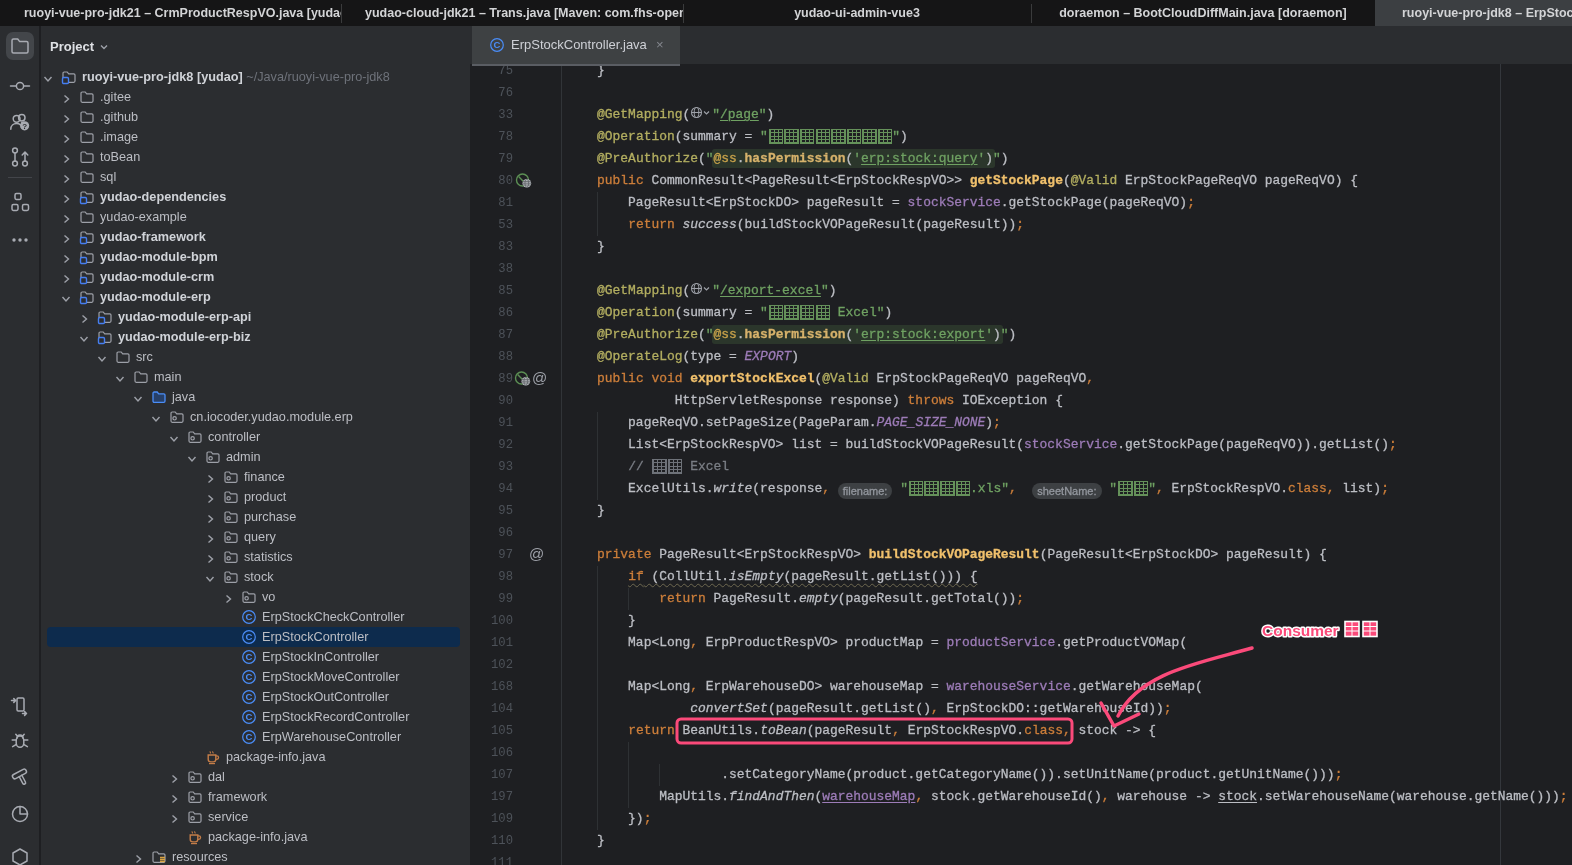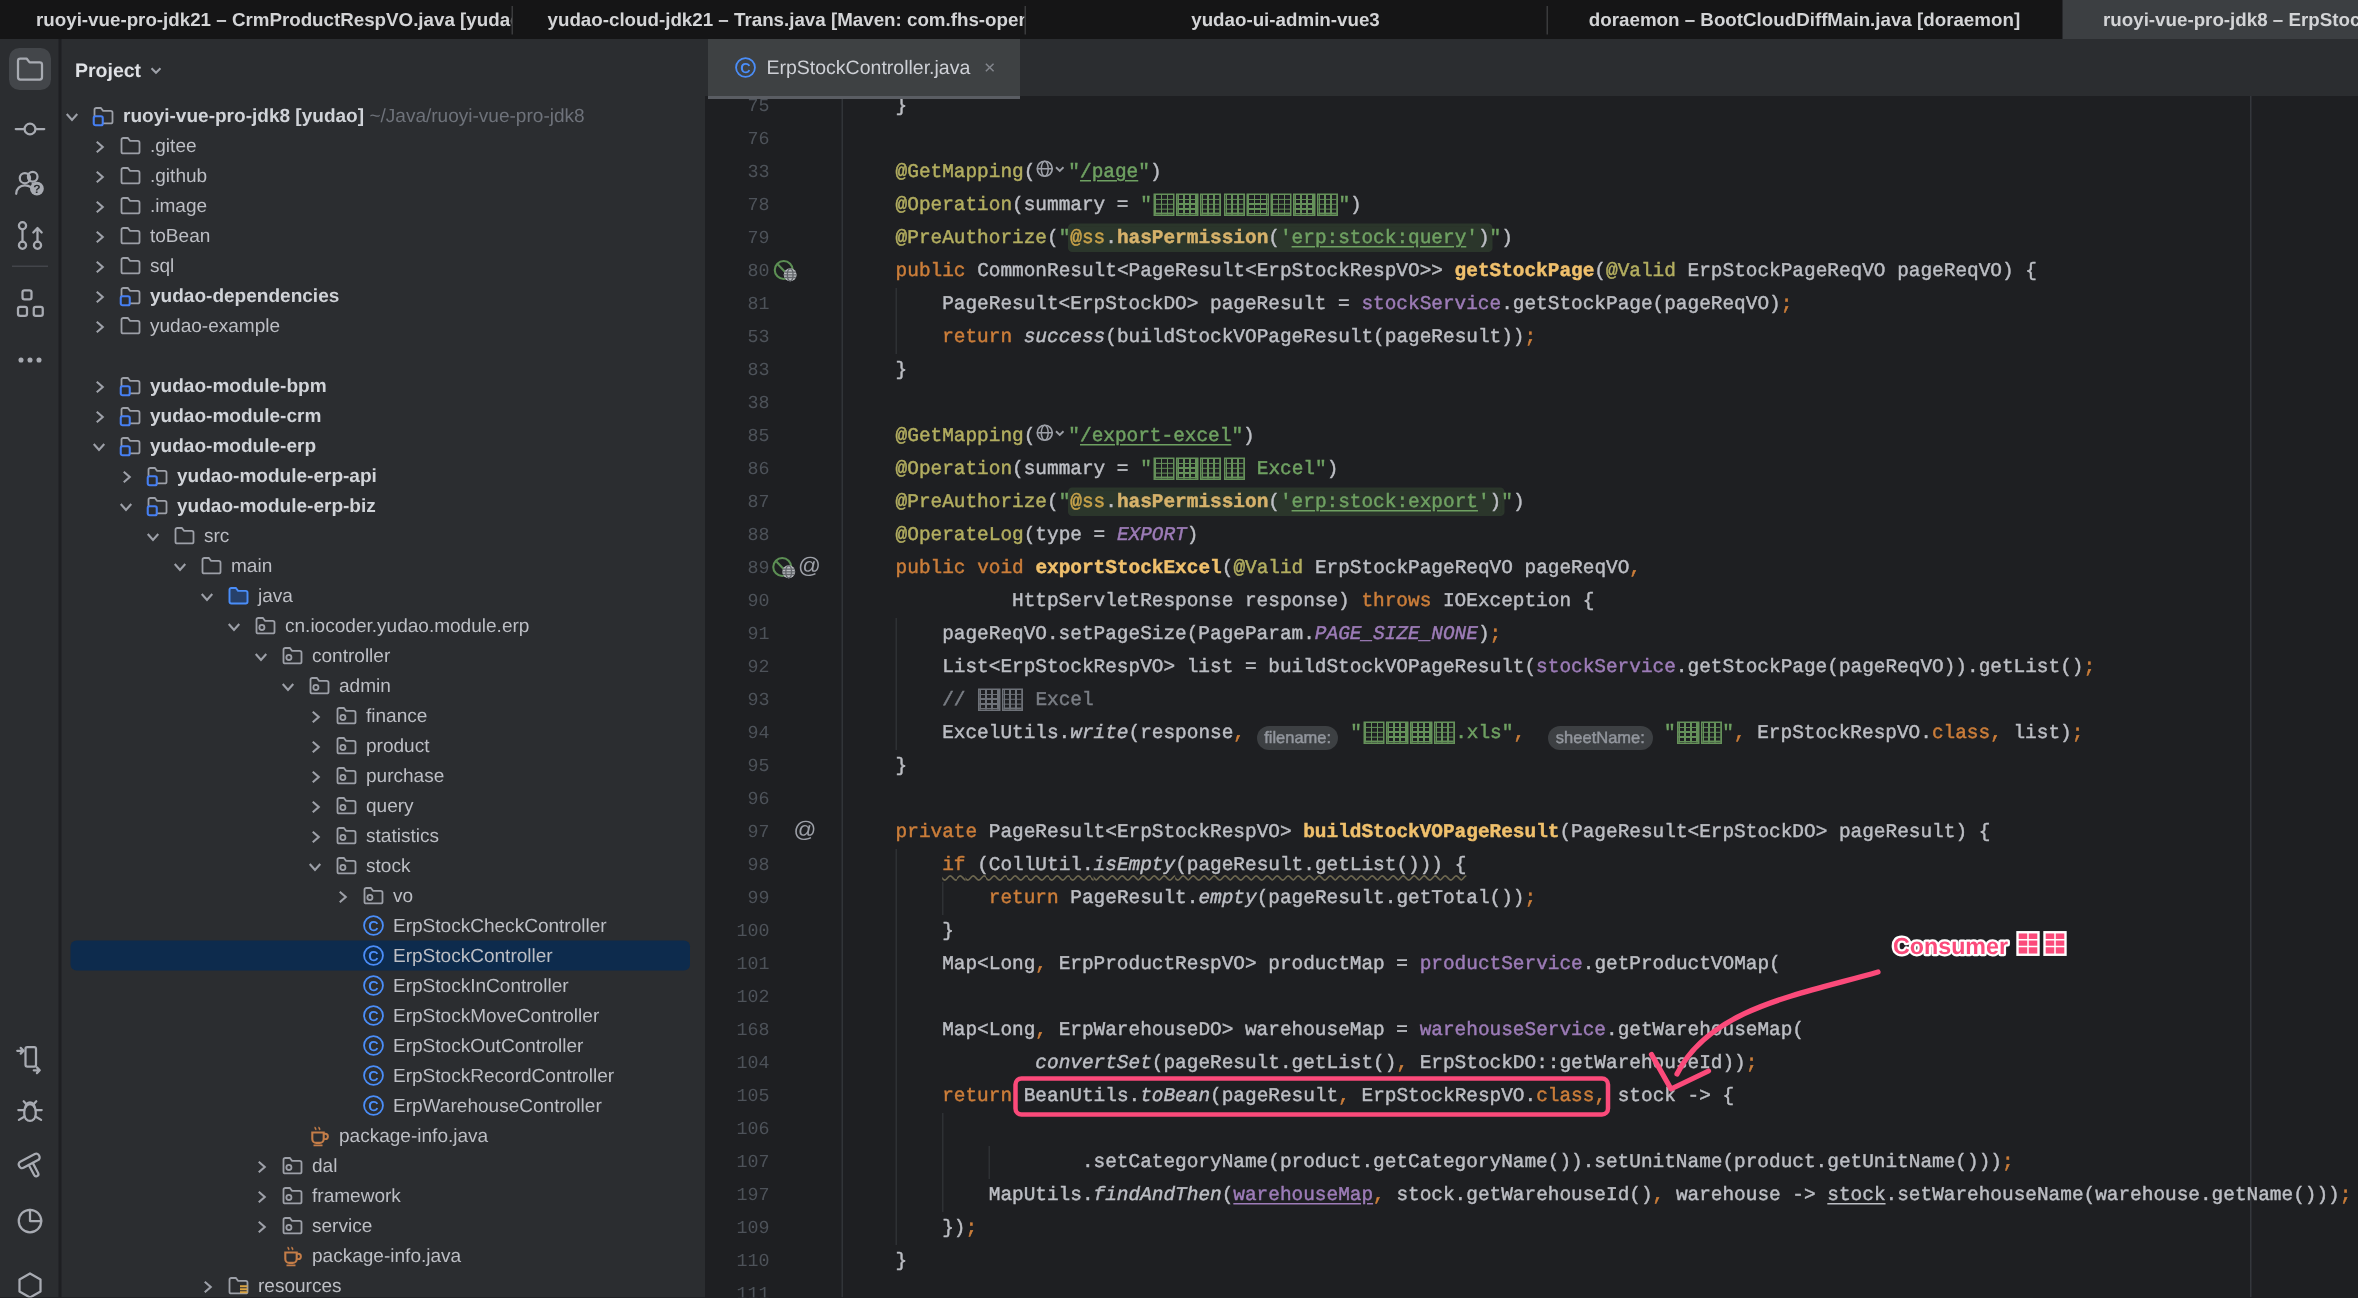--- a/index.html
+++ b/index.html
@@ -213,20 +213,30 @@
           <span class="ttx" style="left:59px"><b>yudao-dependencies</b></span>
         </div>
 <div class="tr" style="top:181px">
           <span class="tch" style="left:19px"><svg width="12" height="12" viewBox="0 0 12 12">
               <path d="M4.5 2.5 L8.5 6 L4.5 9.5" fill="none" stroke="#9da0a8" stroke-width="1.4"></path>
             </svg></span>
           <span class="tic" style="left:38px"><svg width="16" height="16" viewBox="0 0 16 16">
               <path d="M2 4.2 c0-.7.5-1.2 1.2-1.2 h3 l1.5 1.9 h5.1 c.7 0 1.2.5 1.2 1.2 v6 c0 .7-.5 1.2-1.2 1.2 H3.2 c-.7 0-1.2-.5-1.2-1.2 z" fill="none" stroke="#9da0a8" stroke-width="1.2"></path>
             </svg></span>
           <span class="ttx" style="left:59px">yudao-example</span>
+        </div>
+<div class="tr" style="top:201px">
+          <span class="tch" style="left:19px"><svg width="12" height="12" viewBox="0 0 12 12">
+              <path d="M4.5 2.5 L8.5 6 L4.5 9.5" fill="none" stroke="#9da0a8" stroke-width="1.4"></path>
+            </svg></span>
+          <span class="tic" style="left:38px"><svg width="16" height="16" viewBox="0 0 16 16">
+              <path d="M2 4.2 c0-.7.5-1.2 1.2-1.2 h3 l1.5 1.9 h5.1 c.7 0 1.2.5 1.2 1.2 v6 c0 .7-.5 1.2-1.2 1.2 H3.2 c-.7 0-1.2-.5-1.2-1.2 z" fill="none" stroke="#9da0a8" stroke-width="1.2"></path>
+              <rect x="1.5" y="8.5" width="6" height="6" rx="1.2" fill="#2b2d30" stroke="#467ff2" stroke-width="1.4"></rect>
+            </svg></span>
+          <span class="ttx" style="left:59px"><b>yudao-framework</b></span>
         </div>
 <div class="tr" style="top:221px">
           <span class="tch" style="left:19px"><svg width="12" height="12" viewBox="0 0 12 12">
               <path d="M4.5 2.5 L8.5 6 L4.5 9.5" fill="none" stroke="#9da0a8" stroke-width="1.4"></path>
             </svg></span>
           <span class="tic" style="left:38px"><svg width="16" height="16" viewBox="0 0 16 16">
               <path d="M2 4.2 c0-.7.5-1.2 1.2-1.2 h3 l1.5 1.9 h5.1 c.7 0 1.2.5 1.2 1.2 v6 c0 .7-.5 1.2-1.2 1.2 H3.2 c-.7 0-1.2-.5-1.2-1.2 z" fill="none" stroke="#9da0a8" stroke-width="1.2"></path>
               <rect x="1.5" y="8.5" width="6" height="6" rx="1.2" fill="#2b2d30" stroke="#467ff2" stroke-width="1.4"></rect>
             </svg></span>
           <span class="ttx" style="left:59px"><b>yudao-module-bpm</b></span>

